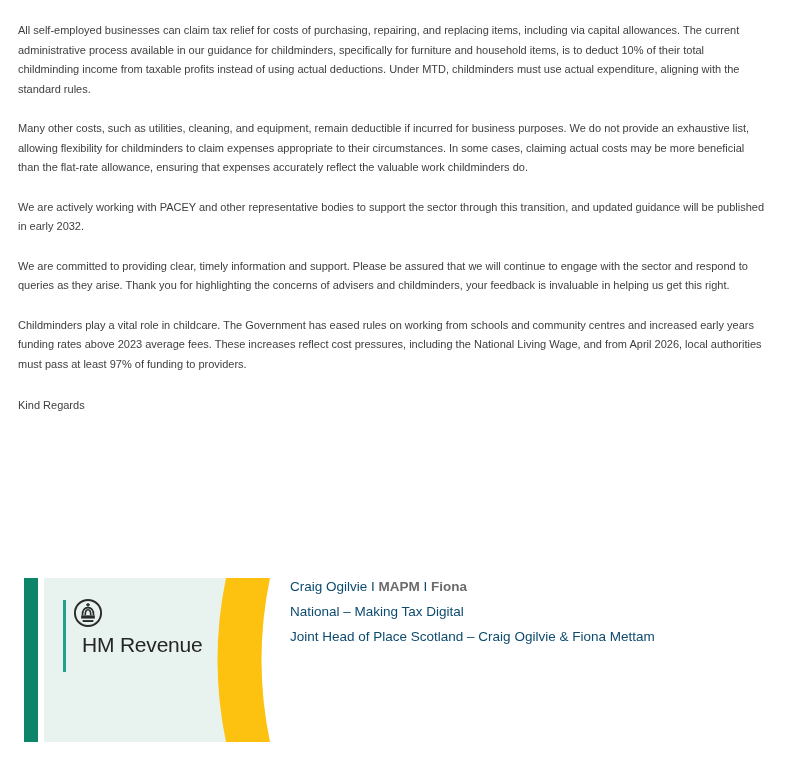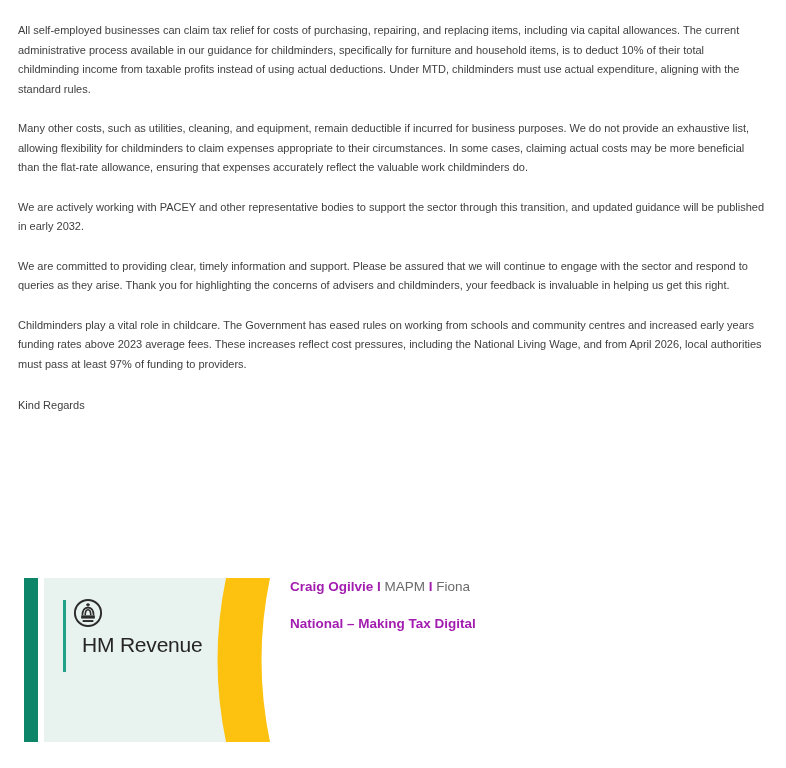--- a/index.html
+++ b/index.html
@@ -37,22 +37,22 @@
     position: absolute; left: 43px; top: 56px;
     font-size: 21px; line-height: 22px;
     color: #252525; letter-spacing: -0.2px;
     white-space: nowrap;
     margin-left: 15px;
   }
 
   
   .sig-text { position: absolute; left: 290px; top: 0; font-size: 13.5px; line-height: 25px; white-space: nowrap; }
   .sig-line { height: 25px; }
-  .sig-bold { font-weight: bold; color: #a21caf; margin-top: 12px; }
-  .sig-gray { font-weight: normal; color: #6b6b6b; }
+  .sig-bold { font-weight: normal; color: #0c4a6e; }
+  .sig-gray { font-weight: bold; color: #6b6b6b; }
 </style>
 </head>
 <body>
 
 <div class="page">
 
   <div class="content">
     <p>All self-employed businesses can claim tax relief for costs of purchasing, repairing, and replacing items, including via capital allowances. The current administrative process available in our guidance for childminders, specifically for furniture and household items, is to deduct 10% of their total childminding income from taxable profits instead of using actual deductions. Under MTD, childminders must use actual expenditure, aligning with the standard rules.</p>
     <p>Many other costs, such as utilities, cleaning, and equipment, remain deductible if incurred for business purposes. We do not provide an exhaustive list, allowing flexibility for childminders to claim expenses appropriate to their circumstances. In some cases, claiming actual costs may be more beneficial than the flat-rate allowance, ensuring that expenses accurately reflect the valuable work childminders do.</p>
     <p>We are actively working with PACEY and other representative bodies to support the sector through this transition, and updated guidance will be published in early 2032.</p>
@@ -82,16 +82,17 @@
         <rect x="9" y="20.6" width="10" height="1.8" fill="#2b2b2b"></rect>
       </svg>
       <div class="logo-text">
         <div>HM Revenue</div>
       </div>
     </div>
 
     <div class="sig-text">
       <div class="sig-line"><span class="sig-bold">Craig Ogilvie I</span><span class="sig-gray"> MAPM </span><span class="sig-bold">I</span><span class="sig-gray"> Fiona</span></div>
       <div class="sig-line sig-bold">National – Making Tax Digital</div>
+      <div class="sig-line sig-bold">Joint Head of Place Scotland – Craig Ogilvie &amp; Fiona Mettam</div>
     </div>
 
   </div>
 </div>
 
 </body></html>

